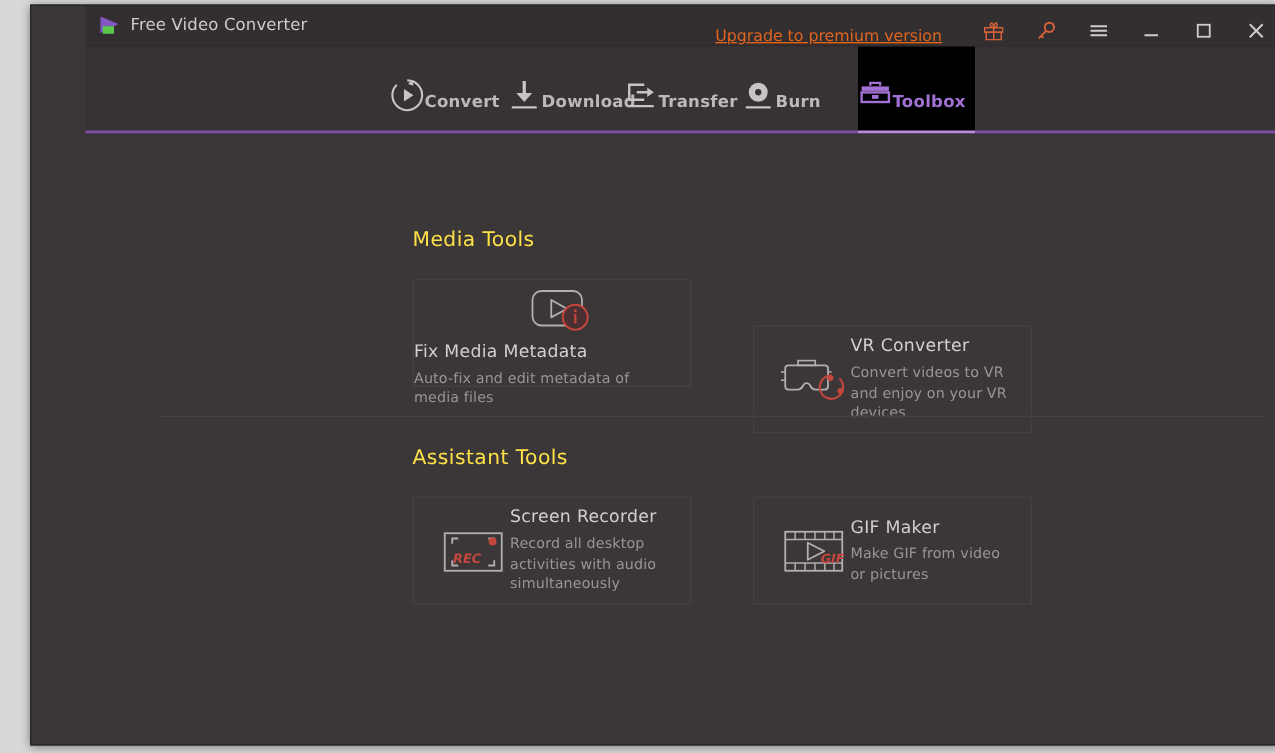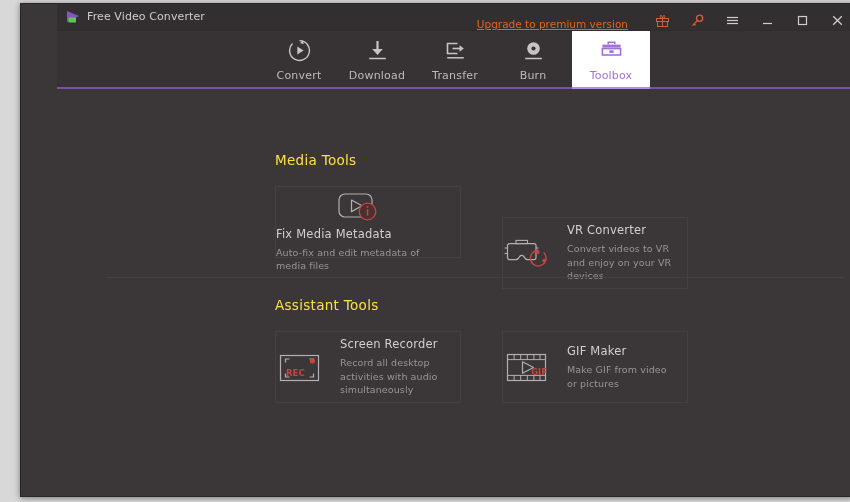--- a/index.html
+++ b/index.html
@@ -95,42 +95,43 @@
     right: 0;
     bottom: 0;
     height: 2px;
     background: #7c4fa8;
   }
   .nav-item {
     position: relative;
     width: 78px;
     height: 58px;
     display: flex;
-    flex-direction: column;
+    flex-direction: row;
     align-items: center;
     justify-content: flex-start;
     padding-top: 7px;
     box-sizing: border-box;
     cursor: pointer;
     margin: 0 0px;
+    font-weight: bold;
   }
   .nav-item .nav-icon {
     height: 24px;
     display: flex;
     align-items: center;
     justify-content: center;
   }
   .nav-item .nav-label {
     margin-top: 7px;
     font-size: 11px;
     color: #bdb9ba;
     letter-spacing: 0.2px;
   }
   .nav-item.active {
-    background: #ffffff;
+    background: #000000;
   }
   .nav-item.active .nav-label {
     color: #a271d4;
   }
   .nav-item.active .nav-active-bar {
     position: absolute;
     left: 0;
     right: 0;
     bottom: 0;
     height: 2px;
@@ -171,21 +172,22 @@
     align-items: center;
     cursor: pointer;
     background: transparent;
   }
   .tool-card .card-icon {
     width: 64px;
     min-width: 64px;
     height: 72px;
     display: flex;
     align-items: center;
-    justify-content: flex-start;
+    justify-content: flex-end;
+    font-style: italic;
   }
   .tool-card .card-text {
     padding-right: 8px;
   }
   .tool-card .card-title {
     font-size: 11.5px;
     color: #d2cfd0;
     letter-spacing: 0.2px;
     margin-bottom: 5px;
   }

